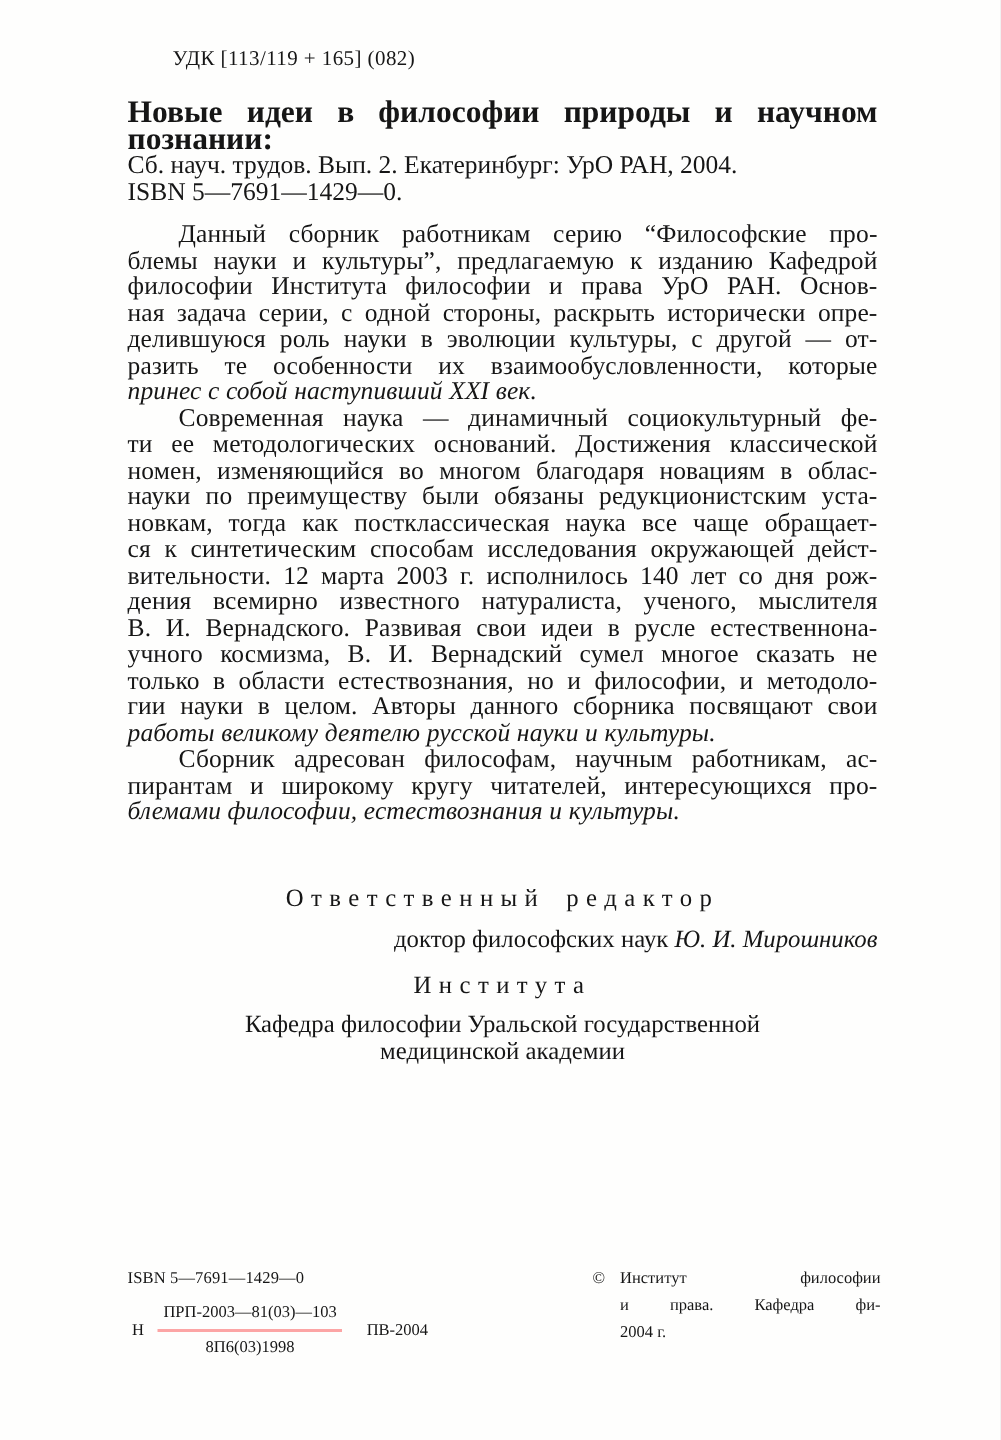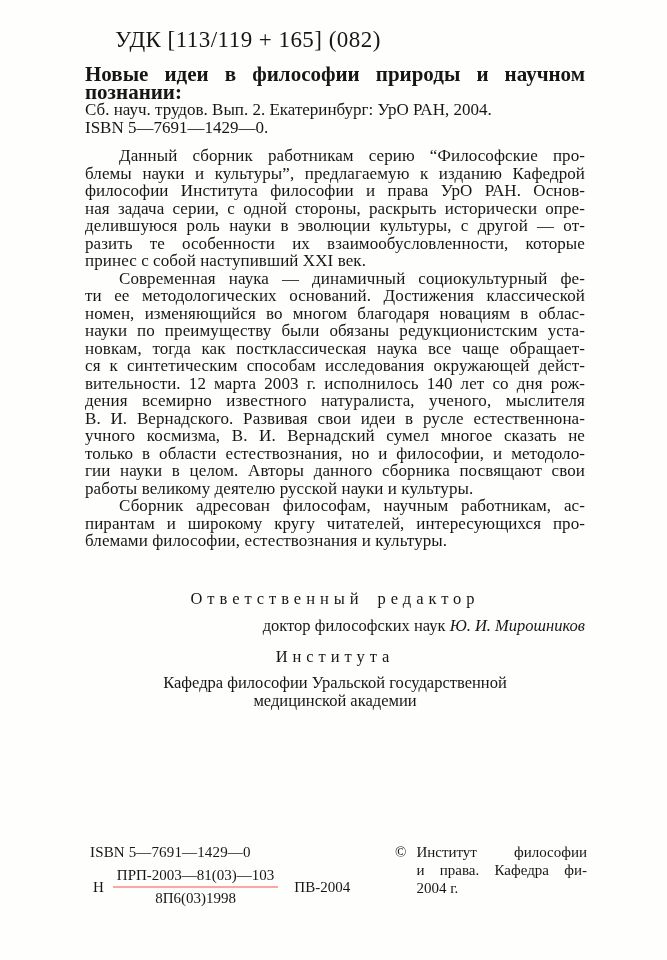--- a/index.html
+++ b/index.html
@@ -14,63 +14,63 @@
     overflow: hidden;
   }
   .textblock {
     position: absolute;
     left: 85px;
     width: 500px;
     top: 30px;
   }
   .udk {
     margin-left: 30px;
-    font-size: 23px;
+    font-size: 14px;
     line-height: 19px;
     letter-spacing: 0.02em;
   }
   .header-block { margin-top: 17px; font-size: 17px; line-height: 17.5px; }
   .title-line {
     font-weight: bold;
     text-align: justify;
     text-align-last: justify;
     font-size: 21px;
   }
   .body-block { margin-top: 11px; font-size: 17px; }
   .para { margin: 0; }
   .jline {
     text-align: justify;
     text-align-last: justify;
     line-height: 17.5px;
     letter-spacing: 0.005em;
   }
   .para .jline:first-child { text-indent: 34px; }
-  .para .jline:last-child { text-align-last: left; }
+  .para .jline:last-child { text-align-last: left; font-style: italic; }
   .editors { margin-top: 40px; text-align: center; font-size: 16.5px; }
   .editor-label {
     letter-spacing: 0.3em;
     word-spacing: 0.3em;
     line-height: 18px;
   }
   .editor-name-line { margin-top: 9px; line-height: 18px; text-align: right; }
   .editor-name-line .name { font-style: italic; }
   .reviewer-label {
     margin-top: 13px;
     letter-spacing: 0.3em;
     line-height: 18px;
   }
   .reviewer-lines { margin-top: 8px; line-height: 18.5px; }
   .imprint {
     position: absolute;
     left: 85px;
     width: 502px;
     top: 843px;
     display: flex;
-    justify-content: flex-end;
-    font-size: 15px;
+    justify-content: space-between;
+    font-size: 11px;
   }
   .imprint-left { width: 305px; }
   .isbn-line { line-height: 19px; letter-spacing: 0.01em; }
   .code-row {
     display: flex;
     align-items: center;
     margin-top: 4px;
   }
   .index-letter { margin-left: 3px; }
   .fraction {

